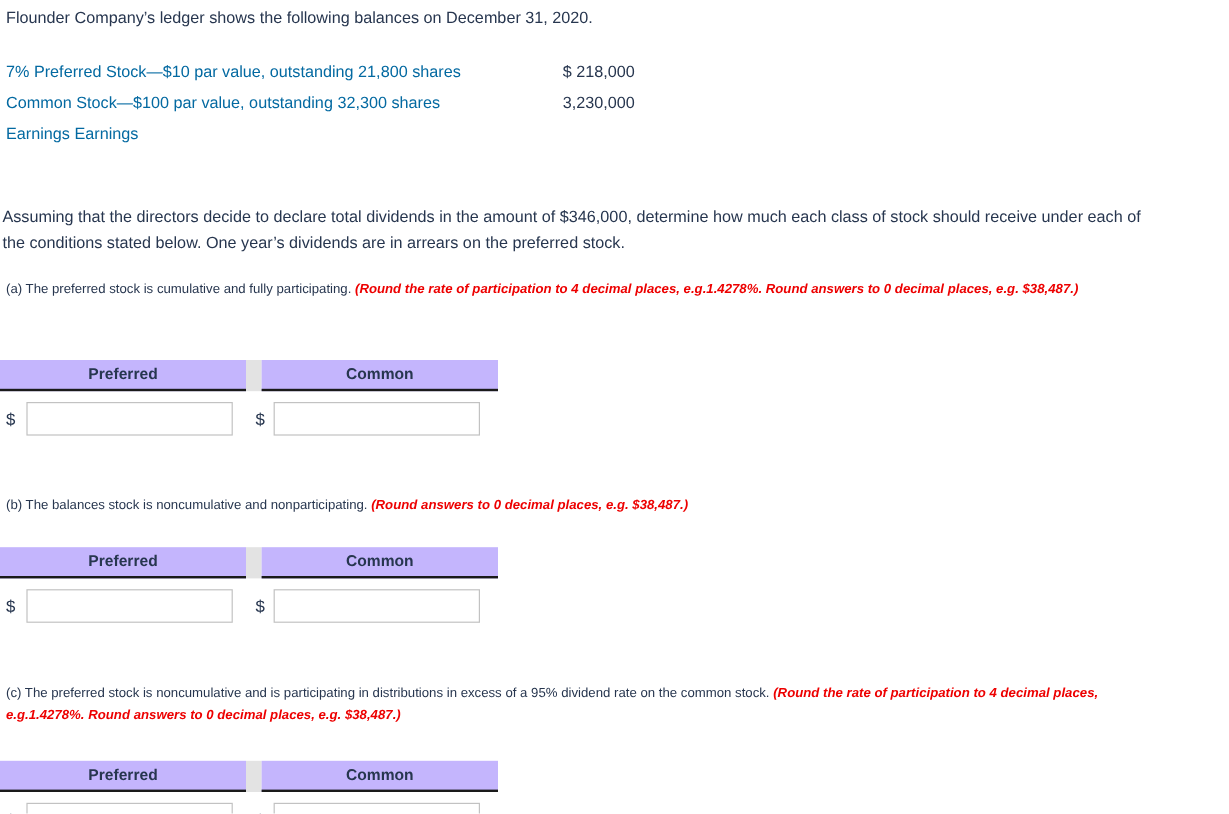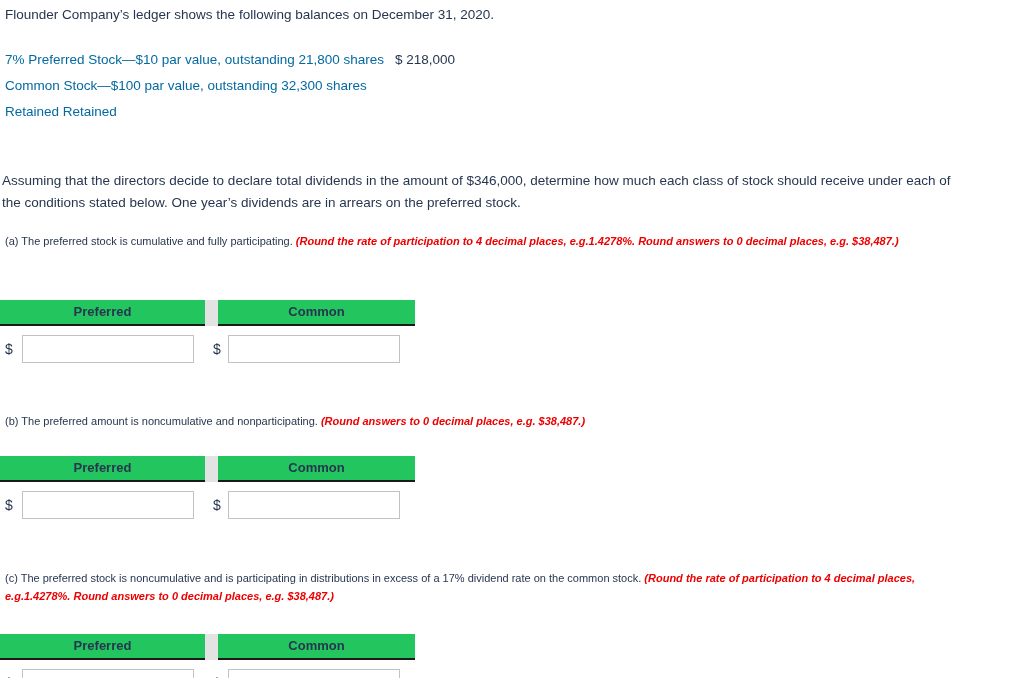--- a/index.html
+++ b/index.html
@@ -48,23 +48,23 @@
     height: 26px;
   }
   .ledger-label {
     flex: 0 0 auto;
     white-space: nowrap;
     font-size: 13.5px;
     color: #0369a1;
   }
   .ledger-amount {
     position: absolute;
-    right: 0;
+    right: 16px;
     width: 150px;
-    text-align: left;
+    text-align: right;
     font-size: 13.5px;
     color: #27364f;
     white-space: nowrap;
   }
   .ledger-row { position: relative; }
 
   
   .assume {
     position: absolute;
     left: 2px;
@@ -103,21 +103,21 @@
   }
   .t-a { top: 300px; }
   .t-b { top: 456px; }
   .t-c { top: 634px; }
 
   .hdr-row {
     display: flex;
     height: 26px;
   }
   .hdr-cell {
-    background: #22c55e;
+    background: #c4b5fd;
     border-bottom: 2px solid #1a1a1a;
     font-weight: bold;
     font-size: 13px;
     color: #27364f;
     text-align: center;
     line-height: 24px;
     box-sizing: border-box;
   }
   .hdr-pref { width: 205px; }
   .hdr-gap  { width: 13px; background: #e3e3e3; border-bottom: none; }
@@ -167,23 +167,24 @@
 
   <div class="intro-line">Flounder Company’s ledger shows the following balances on December 31, 2020.</div>
 
   <div class="ledger">
     <div class="ledger-row">
       <span class="ledger-label">7% Preferred Stock—$10 par value, outstanding 21,800 shares</span>
       <span class="ledger-amount">$ 218,000</span>
     </div>
     <div class="ledger-row">
       <span class="ledger-label">Common Stock—$100 par value, outstanding 32,300 shares</span>
+      <span class="ledger-amount">3,230,000</span>
     </div>
     <div class="ledger-row">
-      <span class="ledger-label">Retained Retained</span>
+      <span class="ledger-label">Earnings Earnings</span>
     </div>
   </div>
 
   <div class="assume">Assuming that the directors decide to declare total dividends in the amount of $346,000, determine how much each class of stock should receive under each of the conditions stated below. One year’s dividends are in arrears on the preferred stock.</div>
 
   <div class="question q-a">
     <span class="q-letter">(a)</span><span> The preferred stock is cumulative and fully participating. </span><span class="q-hint">(Round the rate of participation to 4 decimal places, e.g.1.4278%. Round answers to 0 decimal places, e.g. $38,487.)</span>
   </div>
 
   <div class="ans-table t-a">
@@ -195,40 +196,40 @@
     <div class="inp-row">
       <span class="dollar">$</span>
       <input class="ansbox box-pref" type="text" placeholder="" style="">
       <span class="spacer-mid"></span>
       <span class="dollar2">$</span>
       <input class="ansbox box-comm" type="text" placeholder="" style="">
     </div>
   </div>
 
   <div class="question q-b">
-    <span class="q-letter">(b)</span><span> The preferred amount is noncumulative and nonparticipating. </span><span class="q-hint">(Round answers to 0 decimal places, e.g. $38,487.)</span>
+    <span class="q-letter">(b)</span><span> The balances stock is noncumulative and nonparticipating. </span><span class="q-hint">(Round answers to 0 decimal places, e.g. $38,487.)</span>
   </div>
 
   <div class="ans-table t-b">
     <div class="hdr-row">
       <div class="hdr-cell hdr-pref">Preferred</div>
       <div class="hdr-gap"></div>
       <div class="hdr-cell hdr-comm">Common</div>
     </div>
     <div class="inp-row">
       <span class="dollar">$</span>
       <input class="ansbox box-pref" type="text" placeholder="" style="">
       <span class="spacer-mid"></span>
       <span class="dollar2">$</span>
       <input class="ansbox box-comm" type="text" placeholder="" style="">
     </div>
   </div>
 
   <div class="question q-c">
-    <span class="q-letter">(c)</span><span> The preferred stock is noncumulative and is participating in distributions in excess of a 17% dividend rate on the common stock. </span><span class="q-hint">(Round the rate of participation to 4 decimal places, e.g.1.4278%. Round answers to 0 decimal places, e.g. $38,487.)</span>
+    <span class="q-letter">(c)</span><span> The preferred stock is noncumulative and is participating in distributions in excess of a 95% dividend rate on the common stock. </span><span class="q-hint">(Round the rate of participation to 4 decimal places, e.g.1.4278%. Round answers to 0 decimal places, e.g. $38,487.)</span>
   </div>
 
   <div class="ans-table t-c">
     <div class="hdr-row">
       <div class="hdr-cell hdr-pref">Preferred</div>
       <div class="hdr-gap"></div>
       <div class="hdr-cell hdr-comm">Common</div>
     </div>
     <div class="inp-row">
       <span class="dollar">$</span>

